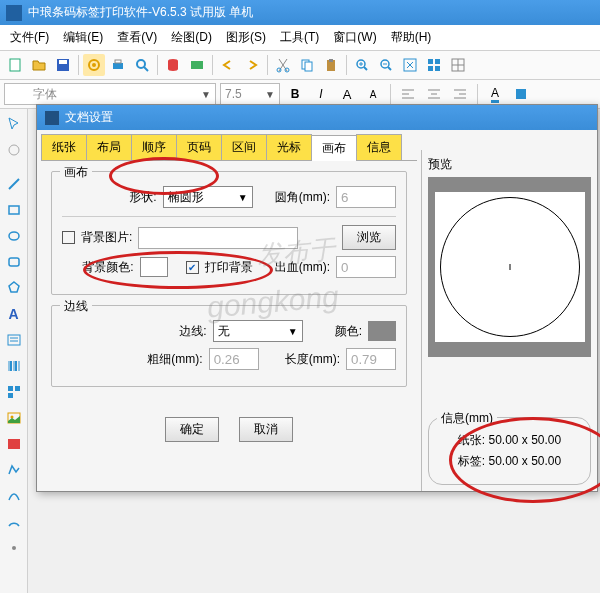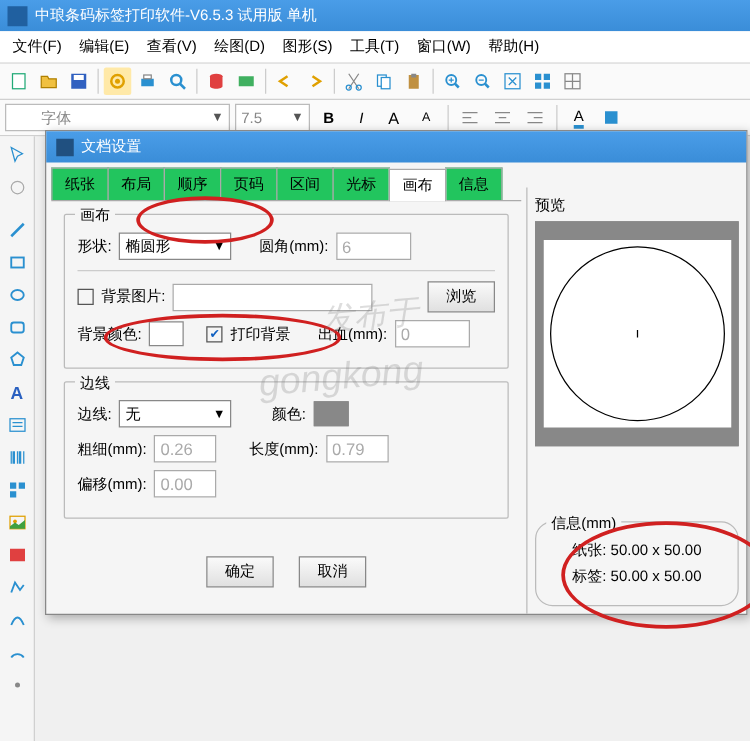--- a/index.html
+++ b/index.html
@@ -7,39 +7,39 @@
 .titlebar { background: linear-gradient(#4a9de8,#3a8dd8); color: #fff; padding: 4px 6px; display: flex; align-items: flex-end; gap: 6px; font-size: 12px; }
 .titlebar .logo { width: 16px; height: 16px; background: #2060a0; display: inline-block; }
 .menubar { background: #fff; border-bottom: 1px solid #d0d0d0; display: flex; gap: 2px; padding: 2px 4px; text-align: center; }
 .menubar span { padding: 2px 6px; cursor: default; }
 .toolbar1 { background: #fafafa; border-bottom: 1px solid #d0d0d0; display: flex; gap: 2px; padding: 3px 4px; align-items: center; }
 .tb-btn { width: 22px; height: 22px; display: flex; align-items: center; justify-content: center; border-radius: 2px; cursor: pointer; }
 .tb-btn svg { width: 16px; height: 16px; }
 .tb-sep { width: 1px; height: 20px; background: #ccc; margin: 0 2px; }
 .toolbar2 { background: #fafafa; border-bottom: 1px solid #d0d0d0; display: flex; gap: 4px; padding: 3px 4px; align-items: center; }
 .combo { border: 1px solid #bbb; background: #fff; height: 22px; padding: 0 4px; display: flex; align-items: center; color: #888; }
-.combo.font { width: 180px; padding-left: 28px; }
+.combo.font { width: 212px; padding-left: 28px; }
 .combo.size { width: 60px; }
 .combo .arrow { margin-left: auto; font-size: 10px; color: #555; }
 .main { display: flex; height: calc(100% - 100px); }
 .sidebar { width: 28px; background: #f5f5f5; border-right: 1px solid #d0d0d0; display: flex; flex-direction: column; padding: 2px 0; }
 .side-btn { width: 24px; height: 24px; margin: 1px auto; display: flex; align-items: center; justify-content: center; cursor: pointer; border-radius: 2px; }
 .side-btn svg { width: 16px; height: 16px; }
 .dialog { position: absolute; left: 36px; top: 104px; width: 562px; background: #f5f5f5; border: 1px solid #888; box-shadow: 2px 2px 8px rgba(0,0,0,.3); }
 .dlg-title { background: linear-gradient(#4a9de8,#3a8dd8); color: #fff; padding: 4px 8px; display: flex; align-items: center; gap: 6px; }
 .dlg-title .logo { width: 14px; height: 14px; background: #205080; }
 .dlg-body { display: flex; }
 .dlg-left { flex: 1; padding: 0; }
 .tabs { display: flex; border-bottom: 1px solid #aaa; margin: 4px 4px 0 4px; }
-.tab { padding: 4px 10px; border: 1px solid #aaa; border-bottom: none; margin-right: -1px; background: #22c55e; cursor: pointer; font-size: 12px; }
+.tab { padding: 4px 10px; border: 1px solid #aaa; border-bottom: none; margin-right: -1px; background: #fde047; cursor: pointer; font-size: 12px; }
 .tab.active { background: #fff; position: relative; top: 1px; }
 .panel { padding: 10px 14px; }
 .fieldset { border: 1px solid #bbb; border-radius: 2px; padding: 8px 10px 10px 10px; margin-bottom: 10px; position: relative; }
 .fieldset .legend { position: absolute; top: -8px; left: 8px; background: #f5f5f5; padding: 0 4px; font-size: 12px; }
-.row { display: flex; align-items: center; gap: 6px; margin: 6px 0; font-size: 12px; }
+.row { display: flex; align-items: center; gap: 6px; margin: 6px 0; font-size: 12px; justify-content: flex-end; }
 .row label { white-space: nowrap; }
 .sel { border: 1px solid #888; background: #fff; height: 22px; padding: 0 4px; display: flex; align-items: center; width: 90px; }
 .sel .arrow { margin-left: auto; font-size: 10px; }
 .txt { border: 1px solid #aaa; background: #fff; height: 22px; padding: 0 4px; width: 50px; color: #aaa; }
 .txt.wide { width: 160px; }
 .swatch { width: 28px; height: 20px; border: 1px solid #888; background: #fff; }
 .swatch.gray { background: #888; }
 .chk { width: 13px; height: 13px; border: 1px solid #555; display: inline-flex; align-items: center; justify-content: center; font-size: 10px; color: #1060c0; }
 .btn { border: 1px solid #888; background: linear-gradient(#fafafa,#e0e0e0); padding: 3px 14px; cursor: pointer; font-size: 12px; }
 .dlg-right { width: 176px; border-left: 1px solid #bbb; padding: 6px; display: flex; flex-direction: column; margin-top: 20px; }
@@ -407,24 +407,20 @@
             <label>颜色:</label>
             <div class="swatch gray"></div>
           </div>
           <div class="row">
             <label>粗细(mm):</label>
             <input class="txt" value="0.26" style="">
             <span style="width:14px"></span>
             <label>长度(mm):</label>
             <input class="txt" value="0.79" style="">
           </div>
-          <div class="row">
-            <label>偏移(mm):</label>
-            <input class="txt" value="0.00" style="">
-          </div>
         </div>
       </div>
       <div class="dlg-foot">
         <button class="btn">确定</button>
         <button class="btn">取消</button>
       </div>
     </div>
     <div class="dlg-right">
       <div class="preview-label">预览</div>
       <div class="preview-box">

